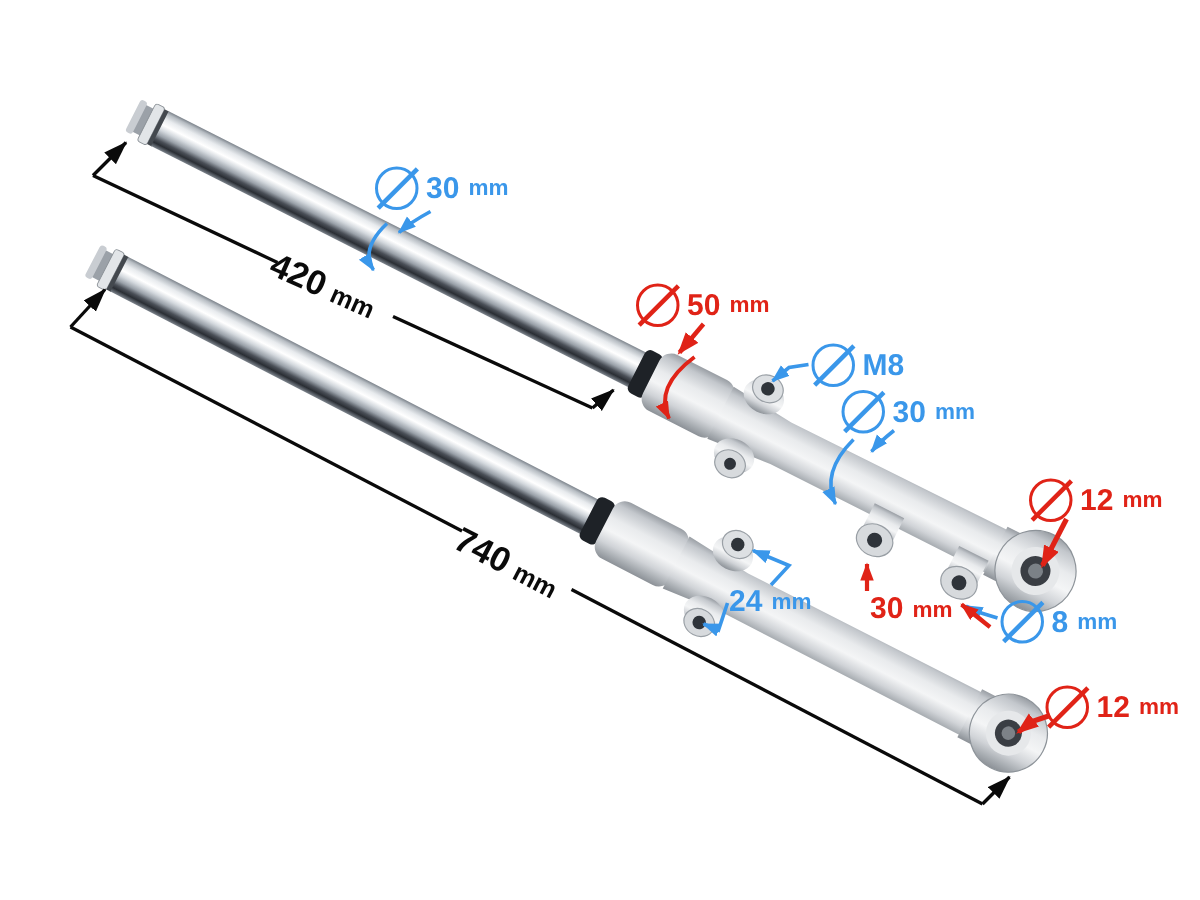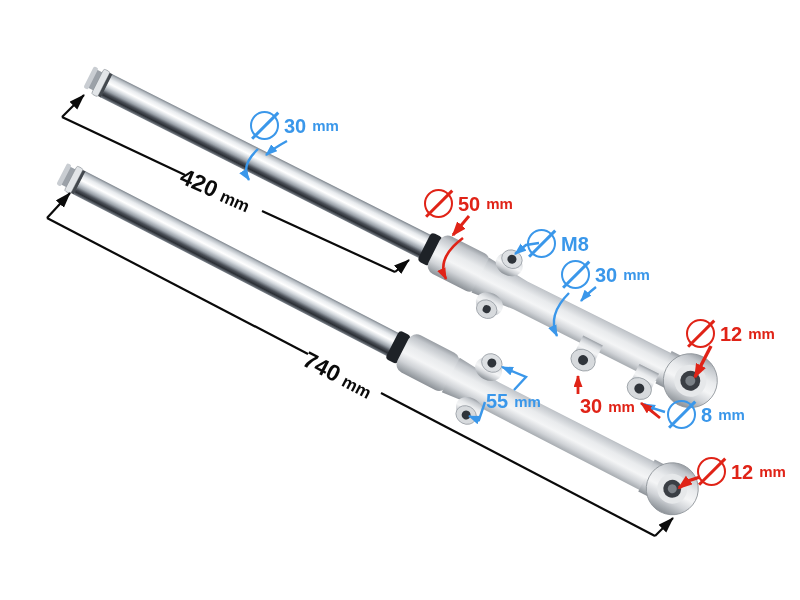--- a/index.html
+++ b/index.html
@@ -187,21 +187,21 @@
     <span class="val">420</span>
     <span class="unit">mm</span>
   </div>
 
   <div class="lbl red" style="left:424px;top:189px">
     <span class="dicon"></span>
     <span class="val">50</span>
     <span class="unit">mm</span>
   </div>
 
-  <div class="lbl blue" style="left:527px;top:229px">
+  <div class="lbl blue" style="left:541px;top:229px">
     <span class="dicon"></span>
     <span class="val">M8</span>
   </div>
 
   <div class="lbl blue" style="left:561px;top:260px">
     <span class="dicon"></span>
     <span class="val">30</span>
     <span class="unit">mm</span>
   </div>
 
@@ -216,21 +216,21 @@
     <span class="unit">mm</span>
   </div>
 
   <div class="lbl blue" style="left:667px;top:400px">
     <span class="dicon"></span>
     <span class="val">8</span>
     <span class="unit">mm</span>
   </div>
 
   <div class="lbl blue" style="left:486px;top:391px">
-    <span class="val">55</span>
+    <span class="val">24</span>
     <span class="unit">mm</span>
   </div>
 
   <div class="dimtext" style="left:310px;top:348px;transform:rotate(27.5deg)">
     <span class="val">740</span>
     <span class="unit">mm</span>
   </div>
 
   <div class="lbl red" style="left:697px;top:457px">
     <span class="dicon"></span>

